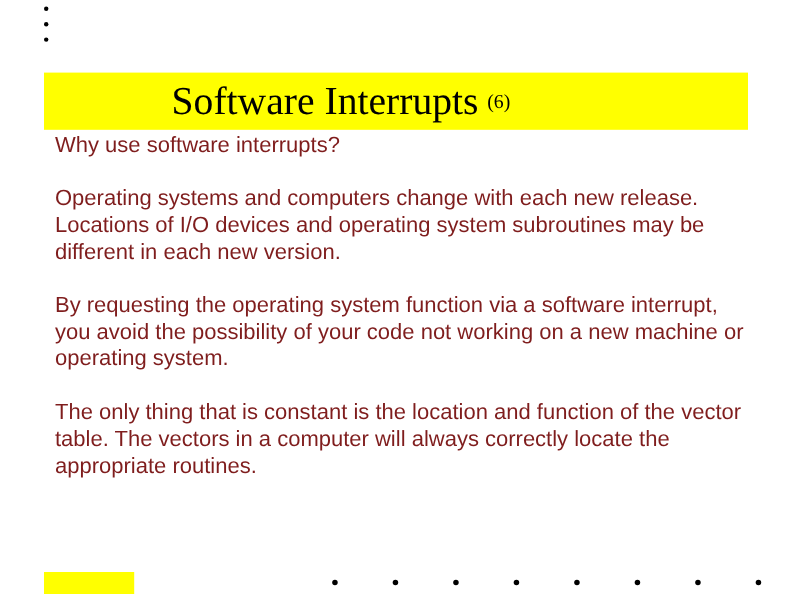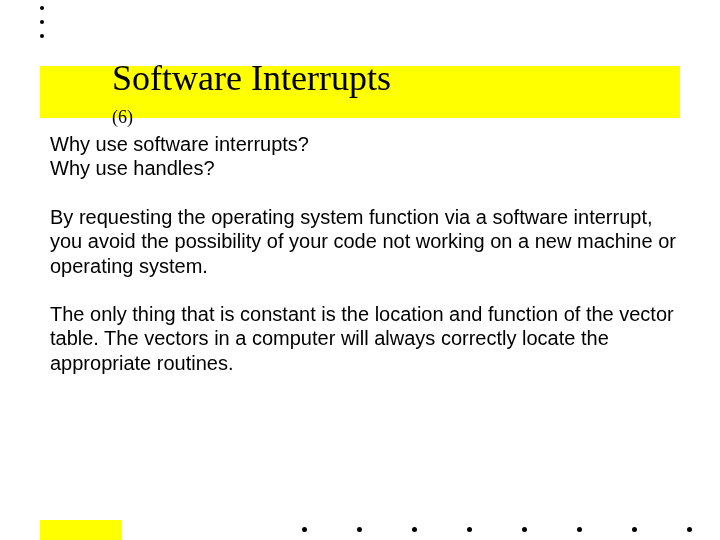--- a/index.html
+++ b/index.html
@@ -1,23 +1,23 @@
 <!DOCTYPE html>
 <html><head>
 <meta charset="utf-8">
 <style>
   * { margin: 0; padding: 0; box-sizing: border-box; }
   html, body { width: 720px; height: 540px; background: #fff; font-family: Arial, Helvetica, sans-serif; overflow: hidden; }
   .slide { position: relative; width: 720px; height: 540px; }
   .top-dots { position: absolute; left: 40px; top: 6px; display: flex; flex-direction: column; gap: 10px; }
   .top-dots .dot { width: 4px; height: 4px; background: #000; border-radius: 50%; }
   .title-bar { position: absolute; left: 40px; top: 66px; width: 640px; height: 52px; background: #ffff00; display: flex; align-items: center; }
-  .title-text { font-family: "Times New Roman", Times, serif; font-size: 36px; color: #000; padding-left: 72px; display: flex; align-items: flex-start; gap: 8px; flex-direction: column; }
+  .title-text { font-family: "Times New Roman", Times, serif; font-size: 36px; color: #000; padding-left: 116px; display: flex; align-items: center; gap: 8px; }
   .title-sub { font-size: 18px; font-family: "Times New Roman", Times, serif; }
-  .body { position: absolute; left: 50px; top: 132px; width: 630px; color: #000000; font-size: 20px; line-height: 1.22; }
+  .body { position: absolute; left: 50px; top: 120px; width: 630px; color: #7f1d1d; font-size: 20px; line-height: 1.22; }
   .para { margin-bottom: 24px; }
   .para:last-child { margin-bottom: 0; }
   .yellow-strip { position: absolute; left: 40px; bottom: 0; width: 82px; height: 20px; background: #ffff00; }
   .bottom-dots { position: absolute; left: 302px; bottom: 8px; display: flex; gap: 50px; }
   .bottom-dots .dot { width: 5px; height: 5px; background: #000; border-radius: 50%; }
 </style>
 </head>
 <body>
 
 <div class="slide">
@@ -31,22 +31,22 @@
   <div class="title-bar">
     <div class="title-text">
       <span>Software Interrupts</span>
       <span class="title-sub">(6)</span>
     </div>
   </div>
 
   <div class="body">
     <div class="para">
       <div>Why use software interrupts?</div>
-      <div>Why use handles?</div>
     </div>
+    <div class="para">Operating systems and computers change with each new release. Locations of I/O devices and operating system subroutines may be different in each new version.</div>
     <div class="para">By requesting the operating system function via a software interrupt, you avoid the possibility of your code not working on a new machine or operating system.</div>
     <div class="para">The only thing that is constant is the location and function of the vector table. The vectors in a computer will always correctly locate the appropriate routines.</div>
   </div>
 
   <div class="yellow-strip"></div>
 
   <div class="bottom-dots">
     <span class="dot"></span>
     <span class="dot"></span>
     <span class="dot"></span>

